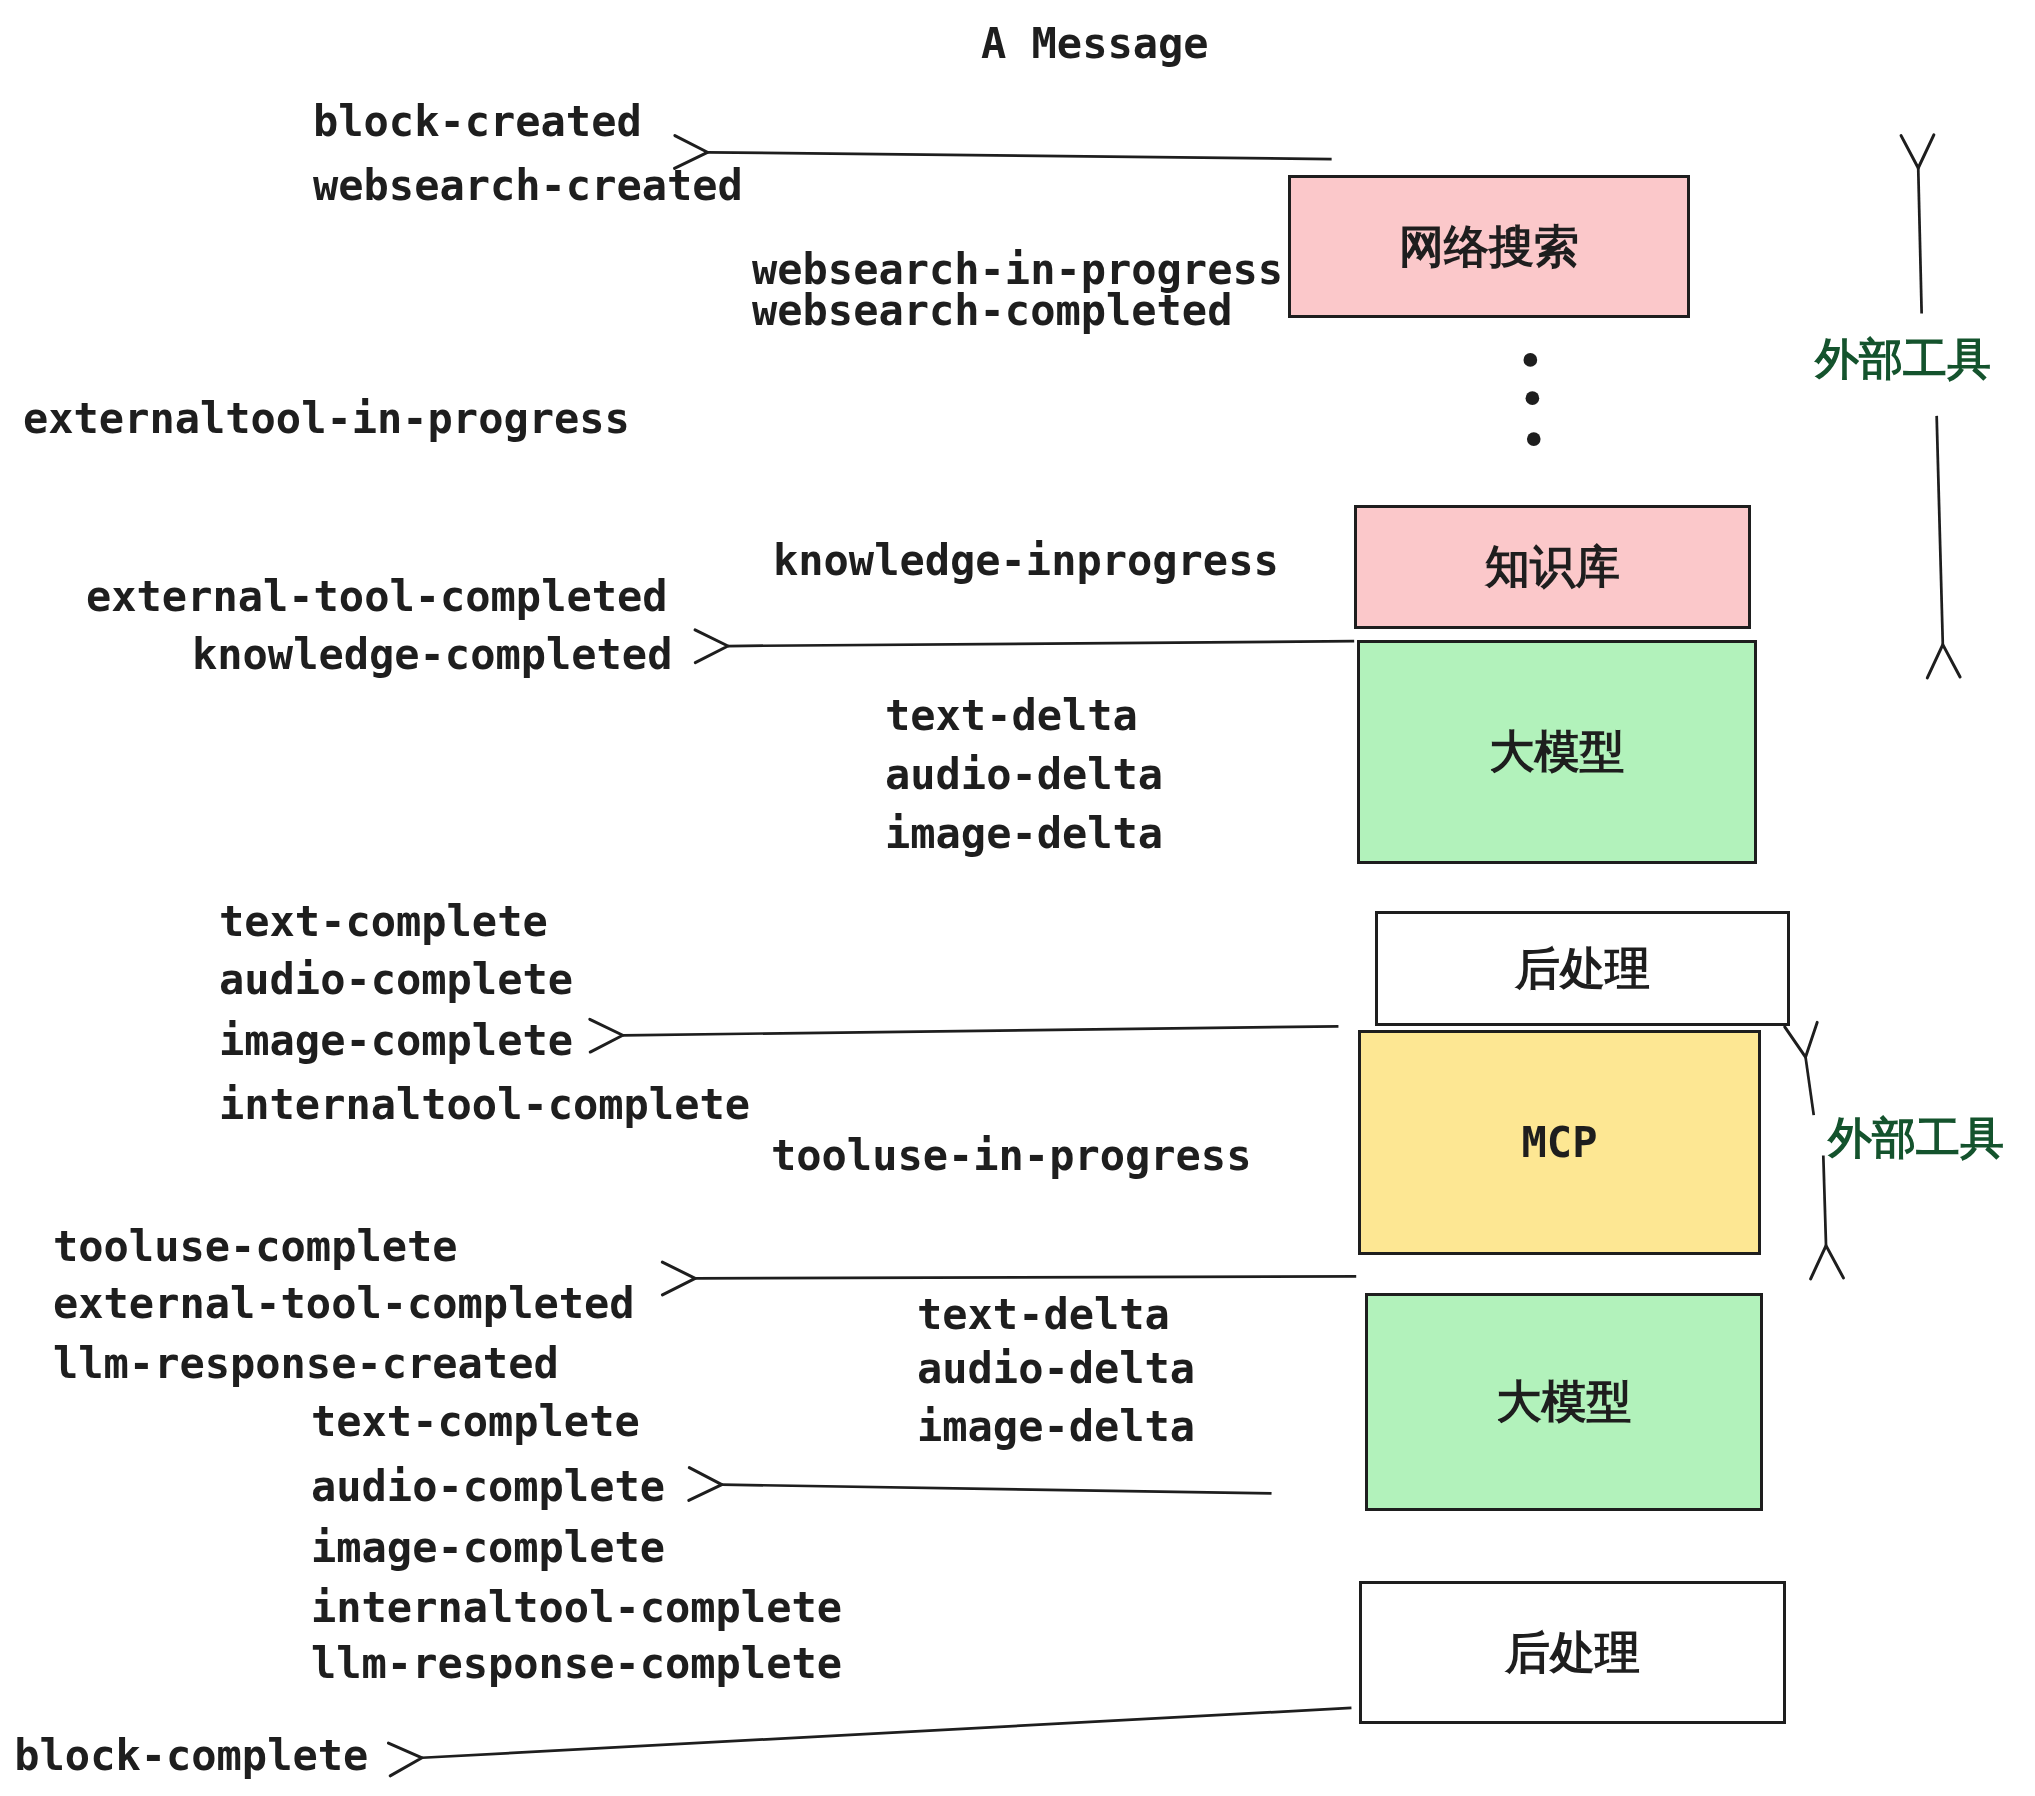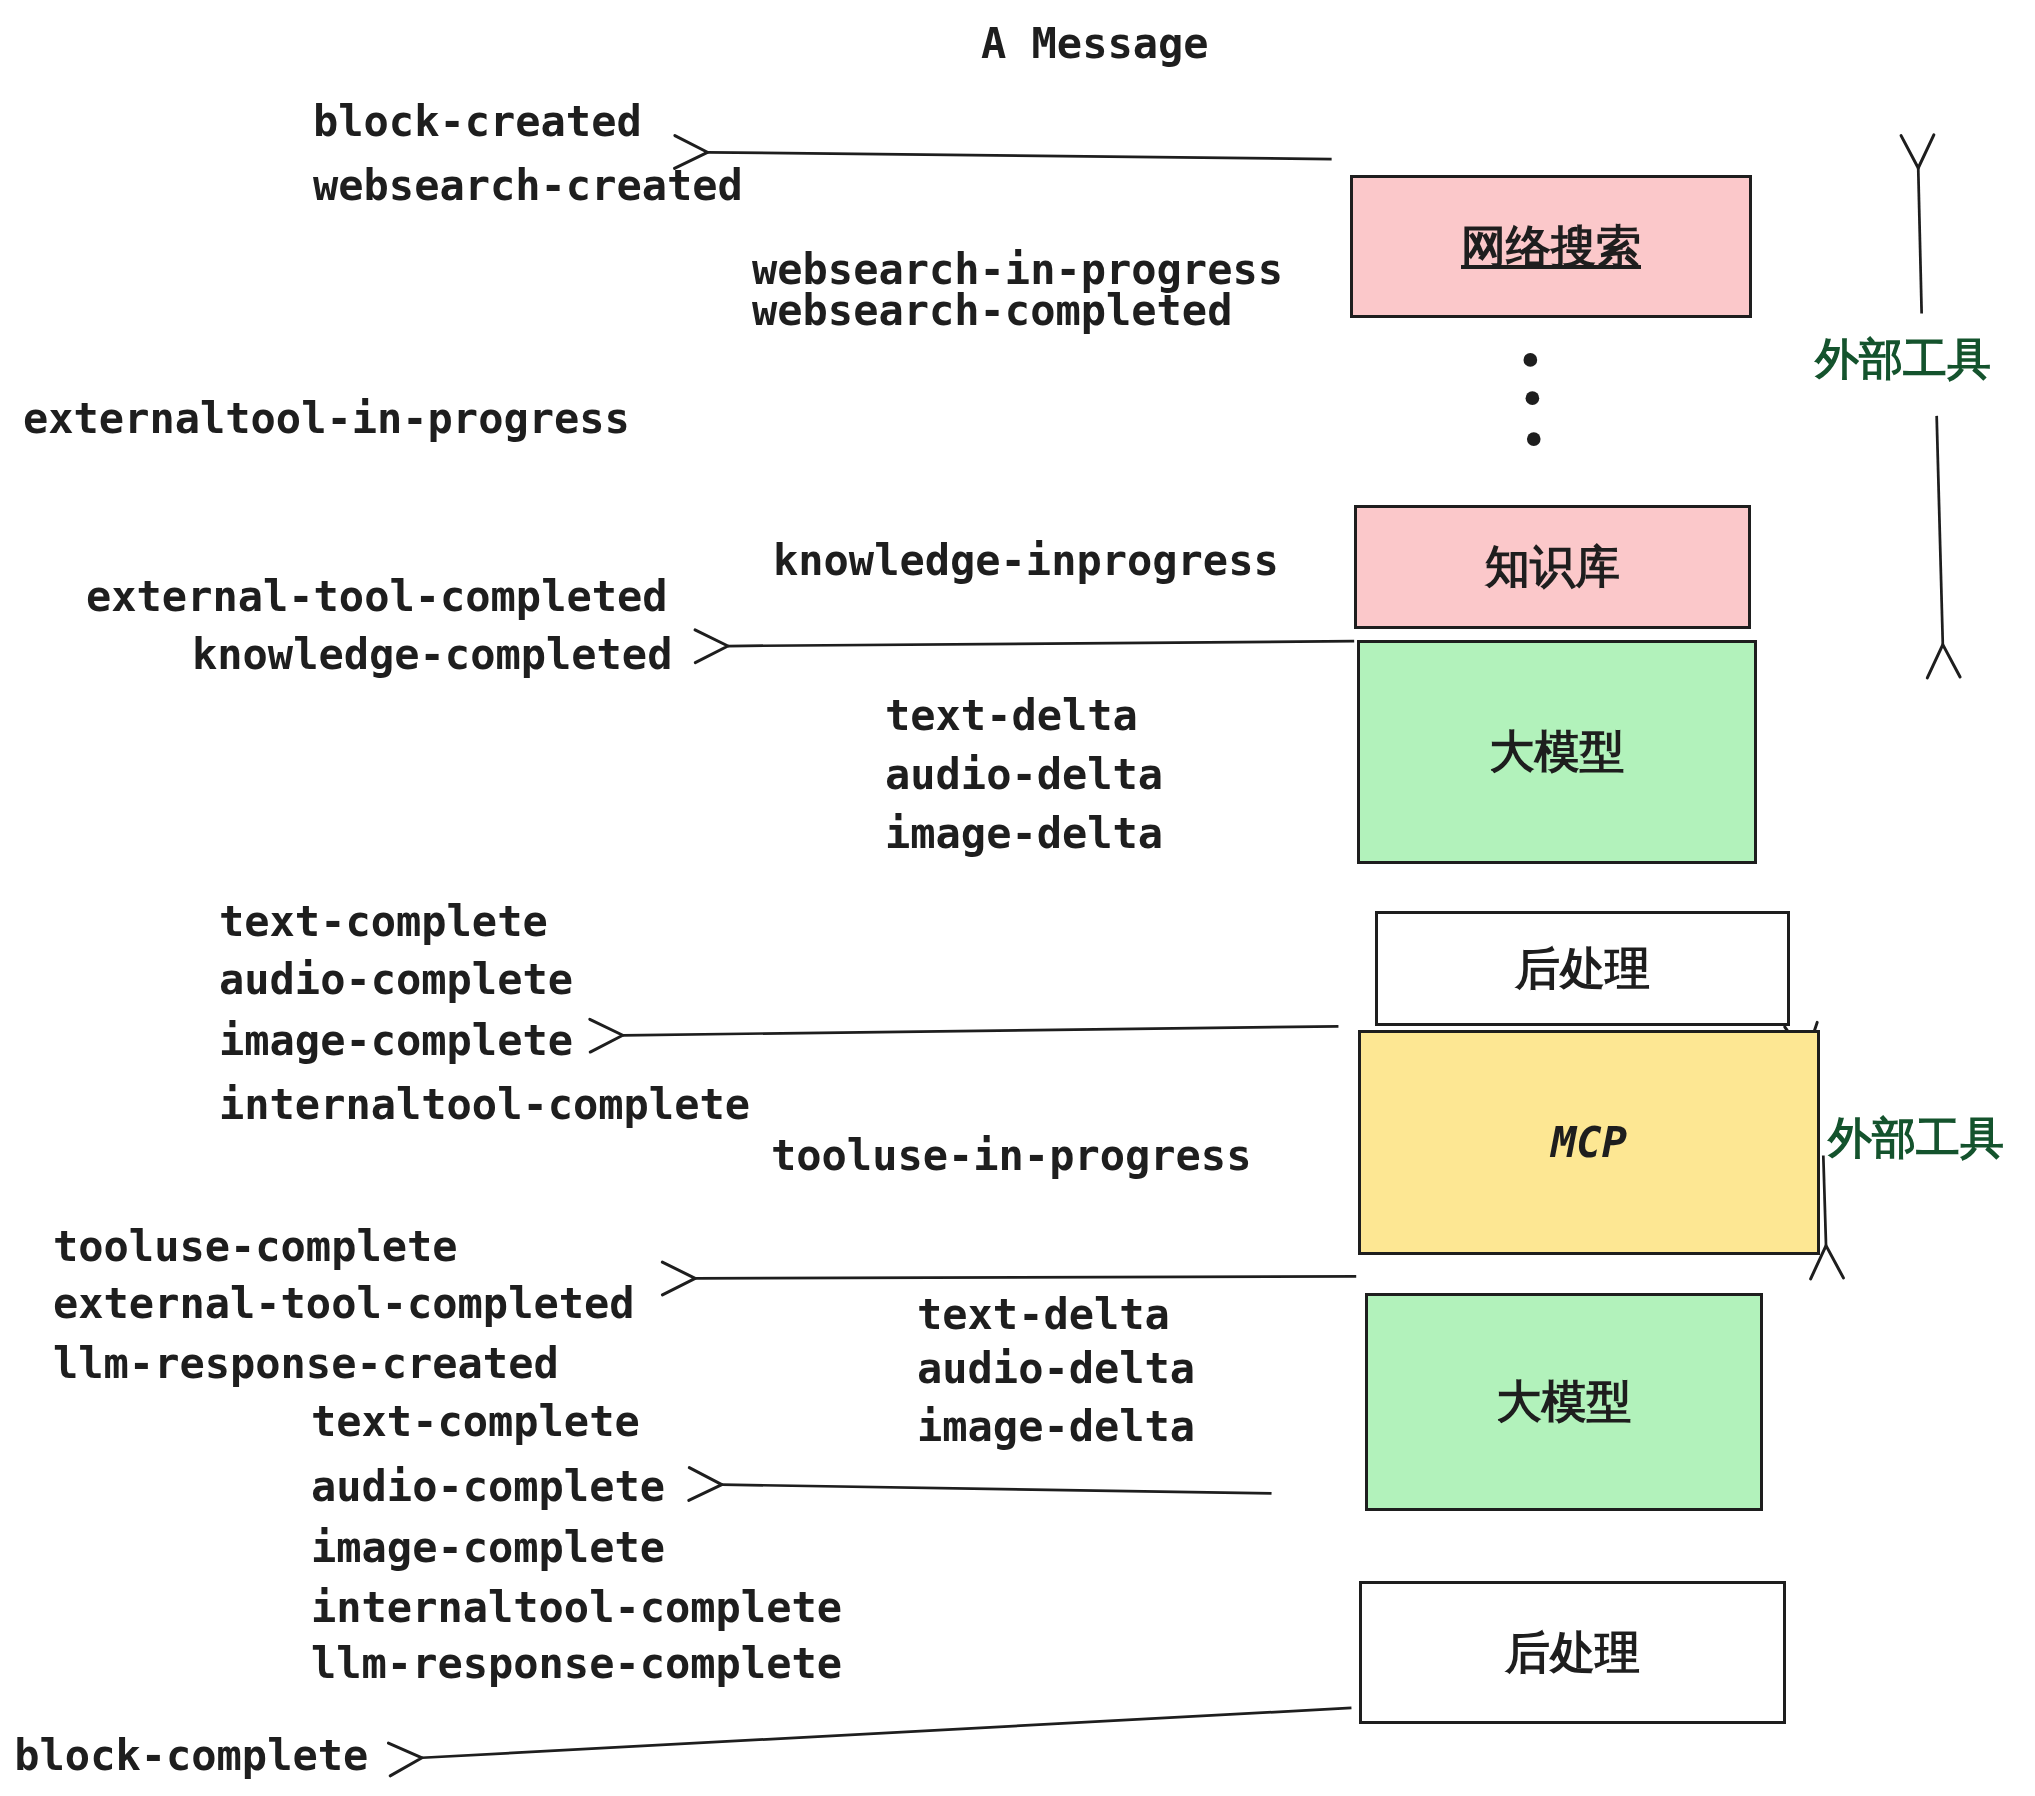--- a/index.html
+++ b/index.html
@@ -66,25 +66,25 @@
   .side-label{
     position:absolute;
     font-family:"Liberation Sans","DejaVu Sans",sans-serif;
     font-size:44px;
     font-weight:700;
     line-height:46px;
     white-space:nowrap;
     color:#14532d;
   }
   
-  #box-websearch   {left:1350px;top:175px; width:402px;height:143px;text-decoration:underline;}
+  #box-websearch   {left:1288px;top:175px; width:402px;height:143px;}
   #box-knowledge   {left:1354px;top:505px; width:397px;height:124px;}
   #box-llm-1       {left:1357px;top:640px; width:400px;height:224px;}
   #box-post-1      {left:1375px;top:891px;width:415px;height:115px;}
-  #box-mcp         {left:1358px;top:1030px;width:462px;height:225px;font-style:italic;}
+  #box-mcp         {left:1358px;top:1030px;width:403px;height:225px;}
   #box-llm-2       {left:1365px;top:1293px;width:398px;height:218px;}
   #box-post-2      {left:1359px;top:1561px;width:427px;height:143px;}
 </style>
 </head>
 <body>
 
 <div class="canvas">
 
   <svg class="svg-layer" width="2035" height="1796" viewBox="0 0 2980 2630" xmlns="http://www.w3.org/2000/svg">
     <defs>

